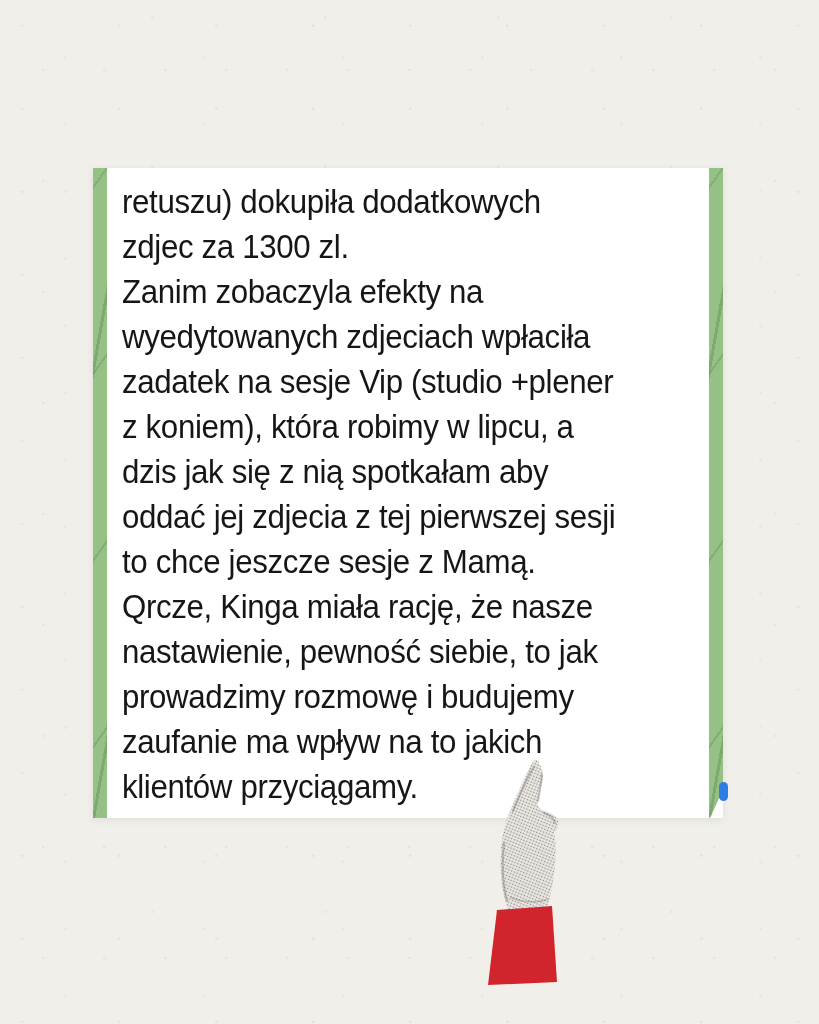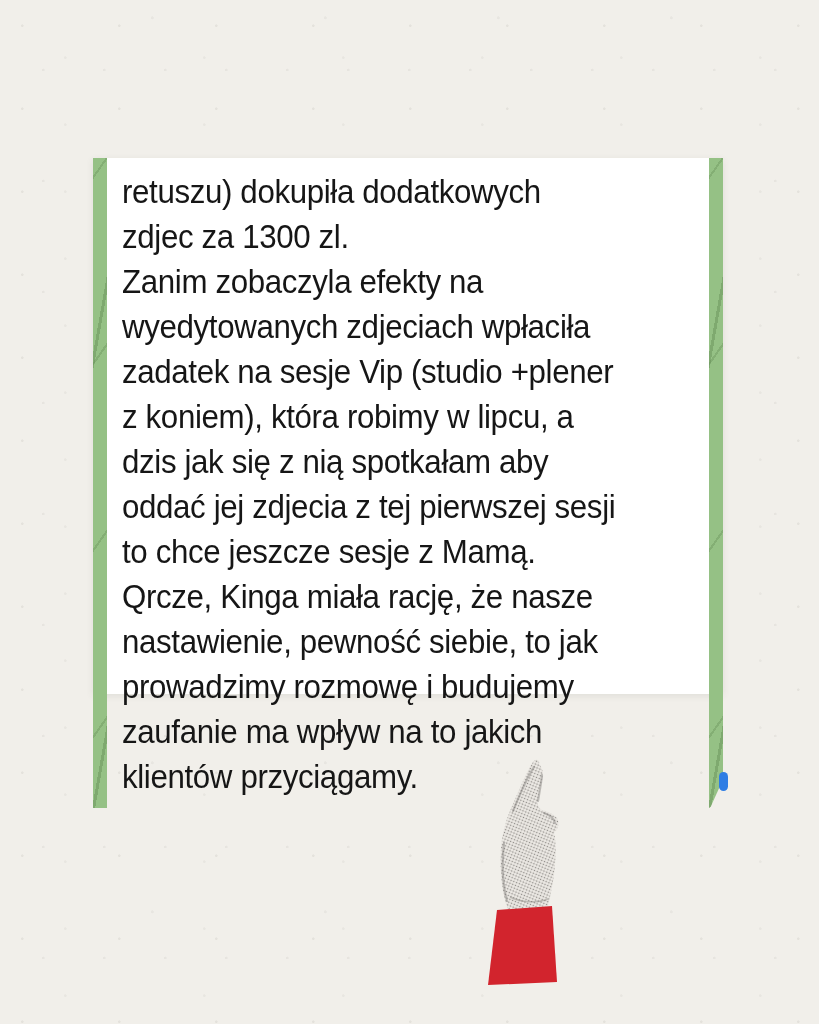--- a/index.html
+++ b/index.html
@@ -14,22 +14,22 @@
     background-color: #f1efea;
     background-image:
       radial-gradient(circle at 23% 31%, rgba(60,55,50,0.07) 0 1px, transparent 1.6px),
       radial-gradient(circle at 71% 63%, rgba(60,55,50,0.06) 0 1px, transparent 1.6px),
       radial-gradient(circle at 47% 86%, rgba(60,55,50,0.05) 0 1px, transparent 1.6px),
       radial-gradient(circle at 88% 12%, rgba(60,55,50,0.05) 0 1.2px, transparent 1.8px);
     background-size: 97px 83px, 61px 111px, 139px 67px, 173px 149px;
   }
   .card {
     position: absolute;
-    left: 93px; top: 158px;
-    width: 630px; height: 536px;
+    left: 93px; top: 168px;
+    width: 630px; height: 650px;
     background: #ffffff;
     box-shadow: 0 2px 7px rgba(80,75,70,0.10);
   }
   .strip {
     position: absolute; top: 0;
     width: 14px; height: 650px;
     background-color: #95c185;
     background-image:
       repeating-linear-gradient(100deg, transparent 0 34px, rgba(99,140,84,0.45) 34px 37px, transparent 37px 78px),
       repeating-linear-gradient(-55deg, transparent 0 51px, rgba(99,140,84,0.35) 51px 53px, transparent 53px 107px);

